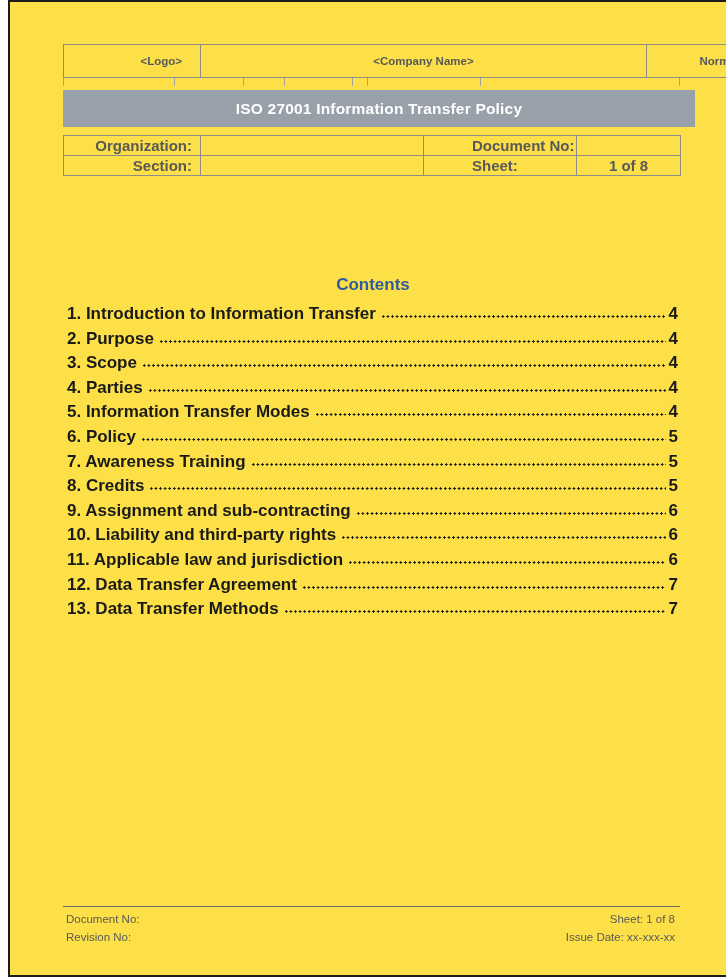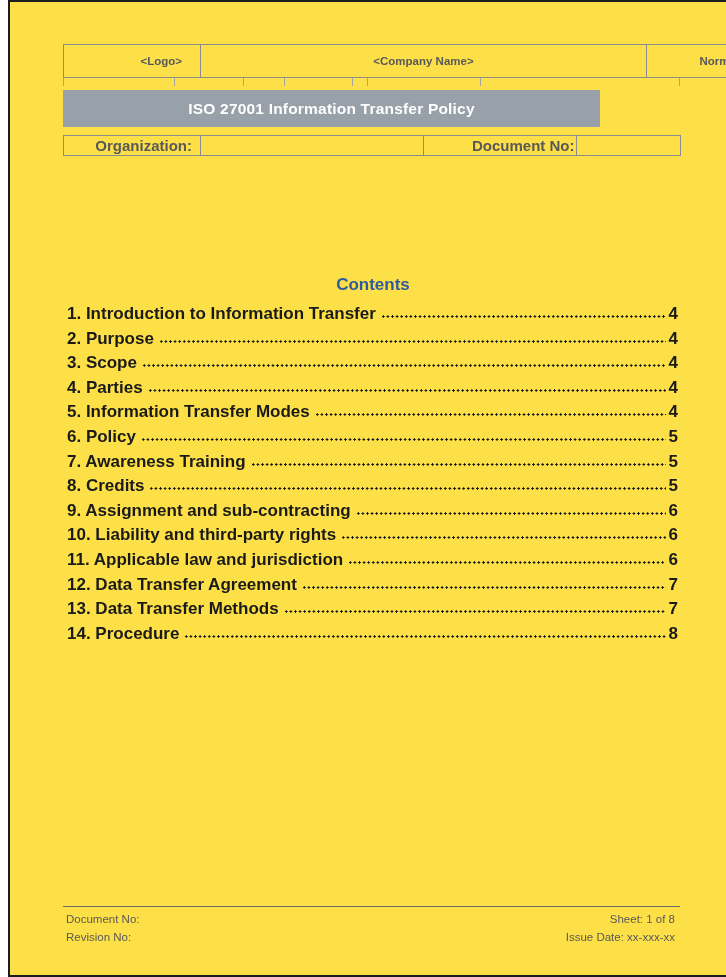--- a/index.html
+++ b/index.html
@@ -38,21 +38,21 @@
     width: 617px; height: 8px;
   }
   .tick-row .tick {
     position: absolute; top: 0; width: 1px; height: 8px;
     background: #a3a3a3;
   }
 
   
   .banner {
     position: absolute; left: 53px; top: 88px;
-    width: 537px; height: 37px;
+    width: 632px; height: 37px;
     background: #98A0AA;
     color: #ffffff; font-size: 15.5px; font-weight: bold;
     text-align: center; line-height: 37px;
     letter-spacing: 0.2px;
   }
 
   
   .meta-table {
     position: absolute; left: 53px; top: 133px;
     width: 617px;
@@ -139,20 +139,26 @@
   <div class="banner">ISO 27001 Information Transfer Policy</div>
 
   <table class="meta-table">
     <tbody>
         <tr>
       <td class="m-label-left">Organization:</td>
       <td class="m-value-left"></td>
       <td class="m-label-right">Document No:</td>
       <td class="m-value-right"></td>
     </tr>
+    <tr>
+      <td class="m-label-left">Section:</td>
+      <td class="m-value-left"></td>
+      <td class="m-label-right">Sheet:</td>
+      <td class="m-value-right">1 of 8</td>
+    </tr>
   </tbody>
     </table>
 
   <div class="contents-heading">Contents</div>
 
   <div class="toc">
     <div class="toc-row">
       <span class="toc-label">1. Introduction to Information Transfer</span>
       <span class="toc-dots"></span>
       <span class="toc-page">4</span>
@@ -209,25 +215,20 @@
     </div>
     <div class="toc-row">
       <span class="toc-label">12. Data Transfer Agreement</span>
       <span class="toc-dots"></span>
       <span class="toc-page">7</span>
     </div>
     <div class="toc-row">
       <span class="toc-label">13. Data Transfer Methods</span>
       <span class="toc-dots"></span>
       <span class="toc-page">7</span>
-    </div>
-    <div class="toc-row">
-      <span class="toc-label">14. Procedure</span>
-      <span class="toc-dots"></span>
-      <span class="toc-page">8</span>
     </div>
   </div>
 
   <div class="footer-line"></div>
   <div class="footer-left">
     <div>Document No:</div>
     <div>Revision No:</div>
   </div>
   <div class="footer-right">
     <div>Sheet: 1 of 8</div>

